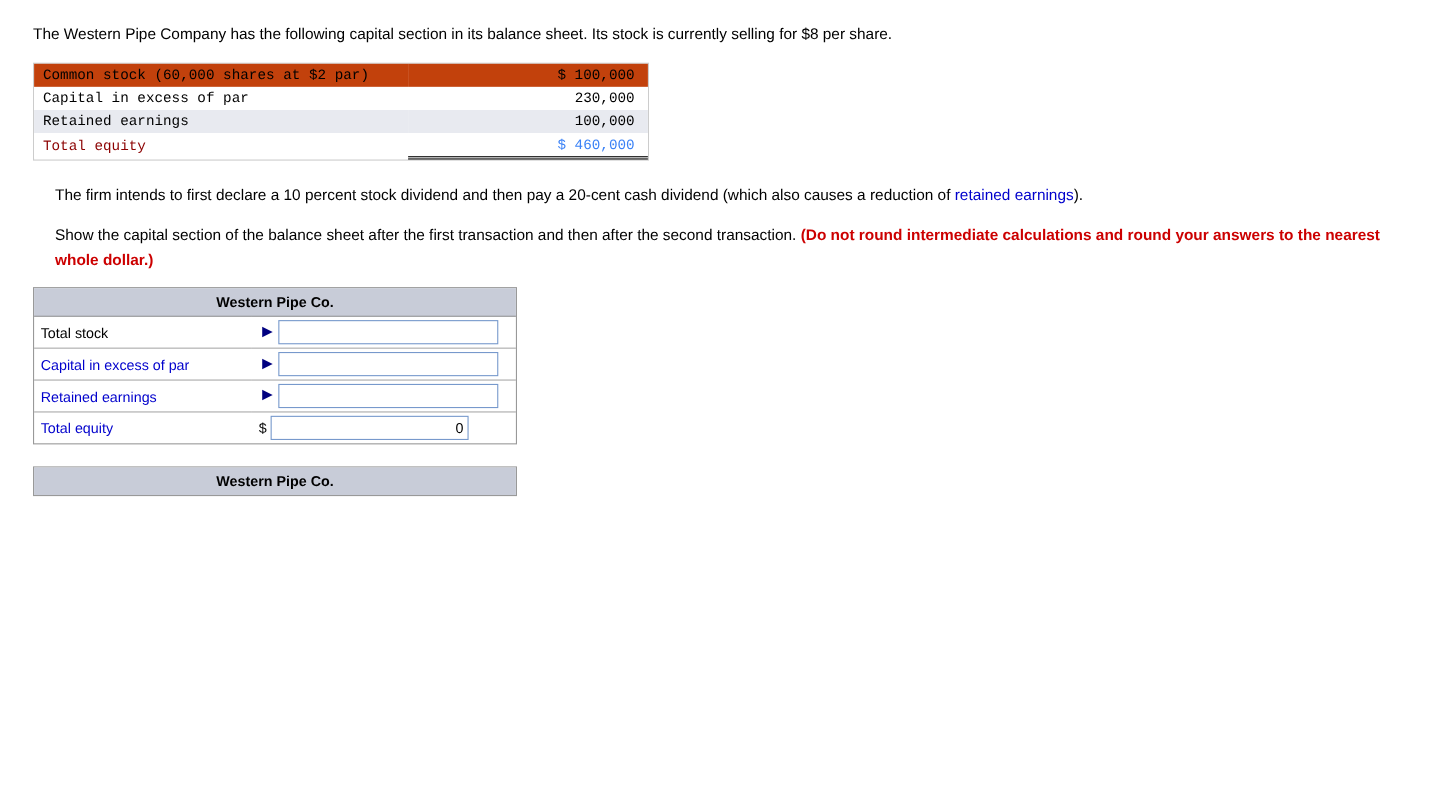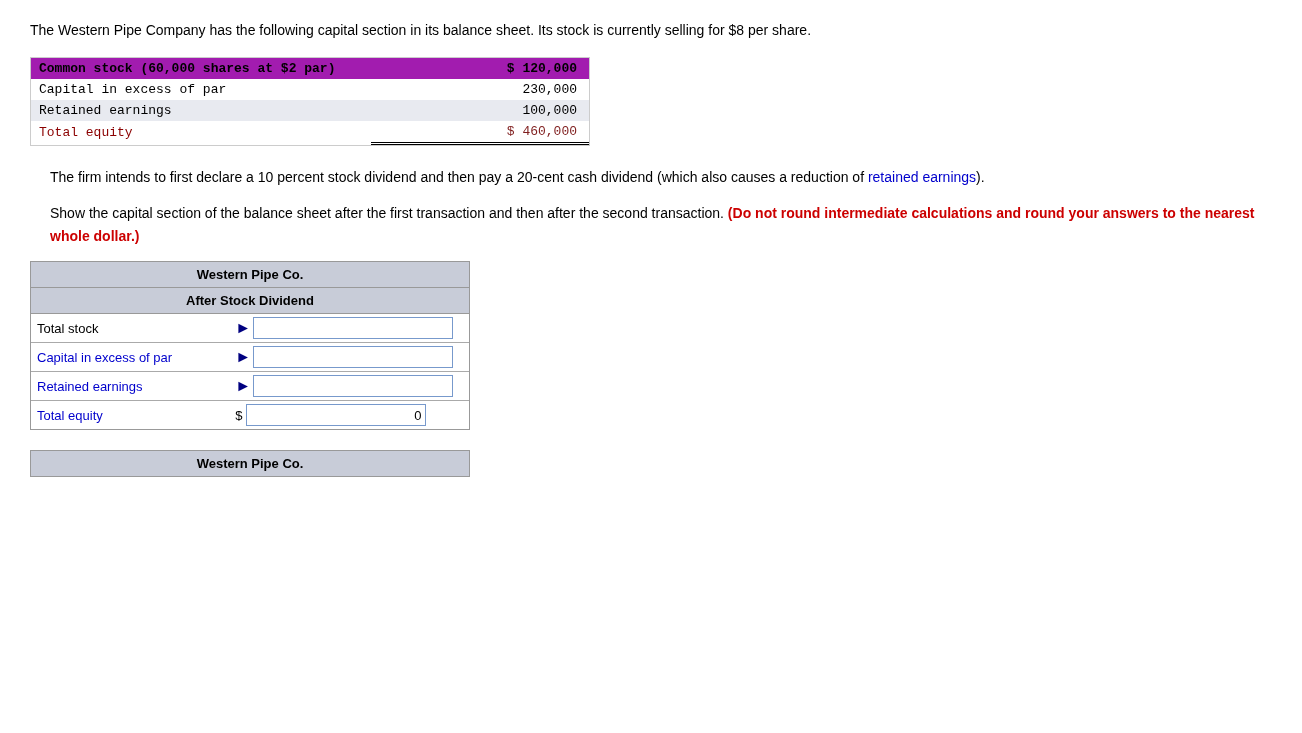--- a/index.html
+++ b/index.html
@@ -30,21 +30,21 @@
       width: 100%;
       border-collapse: collapse;
       font-family: 'Courier New', monospace;
       font-size: 13px;
     }
 
     .balance-sheet-table td {
       padding: 3px 8px;
     }
 
-    .balance-sheet-table .row-common { background: #a21caf; font-weight: bold; }
+    .balance-sheet-table .row-common { background: #c2410c; }
     .balance-sheet-table .row-capital { background: #fff; }
     .balance-sheet-table .row-retained { background: #e8eaf0; }
     .balance-sheet-table .row-total { background: #fff; color: #8B0000; }
 
     .balance-sheet-table .label-col {
       width: 340px;
     }
 
     .balance-sheet-table .value-col {
       text-align: right;
@@ -178,56 +178,53 @@
 </head>
 <body>
 
 <p class="intro-text">The Western Pipe Company has the following capital section in its balance sheet. Its stock is currently selling for $8 per share.</p>
 
 <div class="balance-sheet-container">
   <table class="balance-sheet-table">
     <tbody>
       <tr class="row-common">
         <td class="label-col">Common stock (60,000 shares at $2 par)</td>
-        <td class="value-col">$ 120,000</td>
+        <td class="value-col">$ 100,000</td>
       </tr>
       <tr class="row-capital">
         <td class="label-col">Capital in excess of par</td>
         <td class="value-col">230,000</td>
       </tr>
       <tr class="row-retained">
         <td class="label-col">Retained earnings</td>
         <td class="value-col">100,000</td>
       </tr>
       <tr class="row-total">
         <td class="label-col" style="color:#8B0000;">Total equity</td>
-        <td class="value-col total-underline" style="color:#7f1d1d;">$ 460,000</td>
+        <td class="value-col total-underline" style="color:#3b82f6;">$ 460,000</td>
       </tr>
     </tbody>
   </table>
 </div>
 
 <p class="description">
   The firm intends to first declare a 10 percent stock dividend and then pay a 20-cent cash dividend (which also causes a reduction of <span class="highlight-blue">retained earnings</span>).
 </p>
 
 <p class="description">
   Show the capital section of the balance sheet after the first transaction and then after the second transaction. <span class="highlight-red">
   (Do not round intermediate calculations and round your answers to the nearest whole dollar.)</span>
 </p>
 
 <div class="input-table-container">
   <table class="input-table">
     <tbody>
       <tr class="header-row">
         <td colspan="2">Western Pipe Co.</td>
       </tr>
-      <tr class="header-row">
-        <td colspan="2">After Stock Dividend</td>
-      </tr>
 
       <tr class="data-row">
         <td>Total stock</td>
         <td>
           <div class="input-field-wrapper">
             <span class="input-arrow">►</span>
             <input class="input-field" type="text" value="" style="">
           </div>
         </td>
       </tr>

